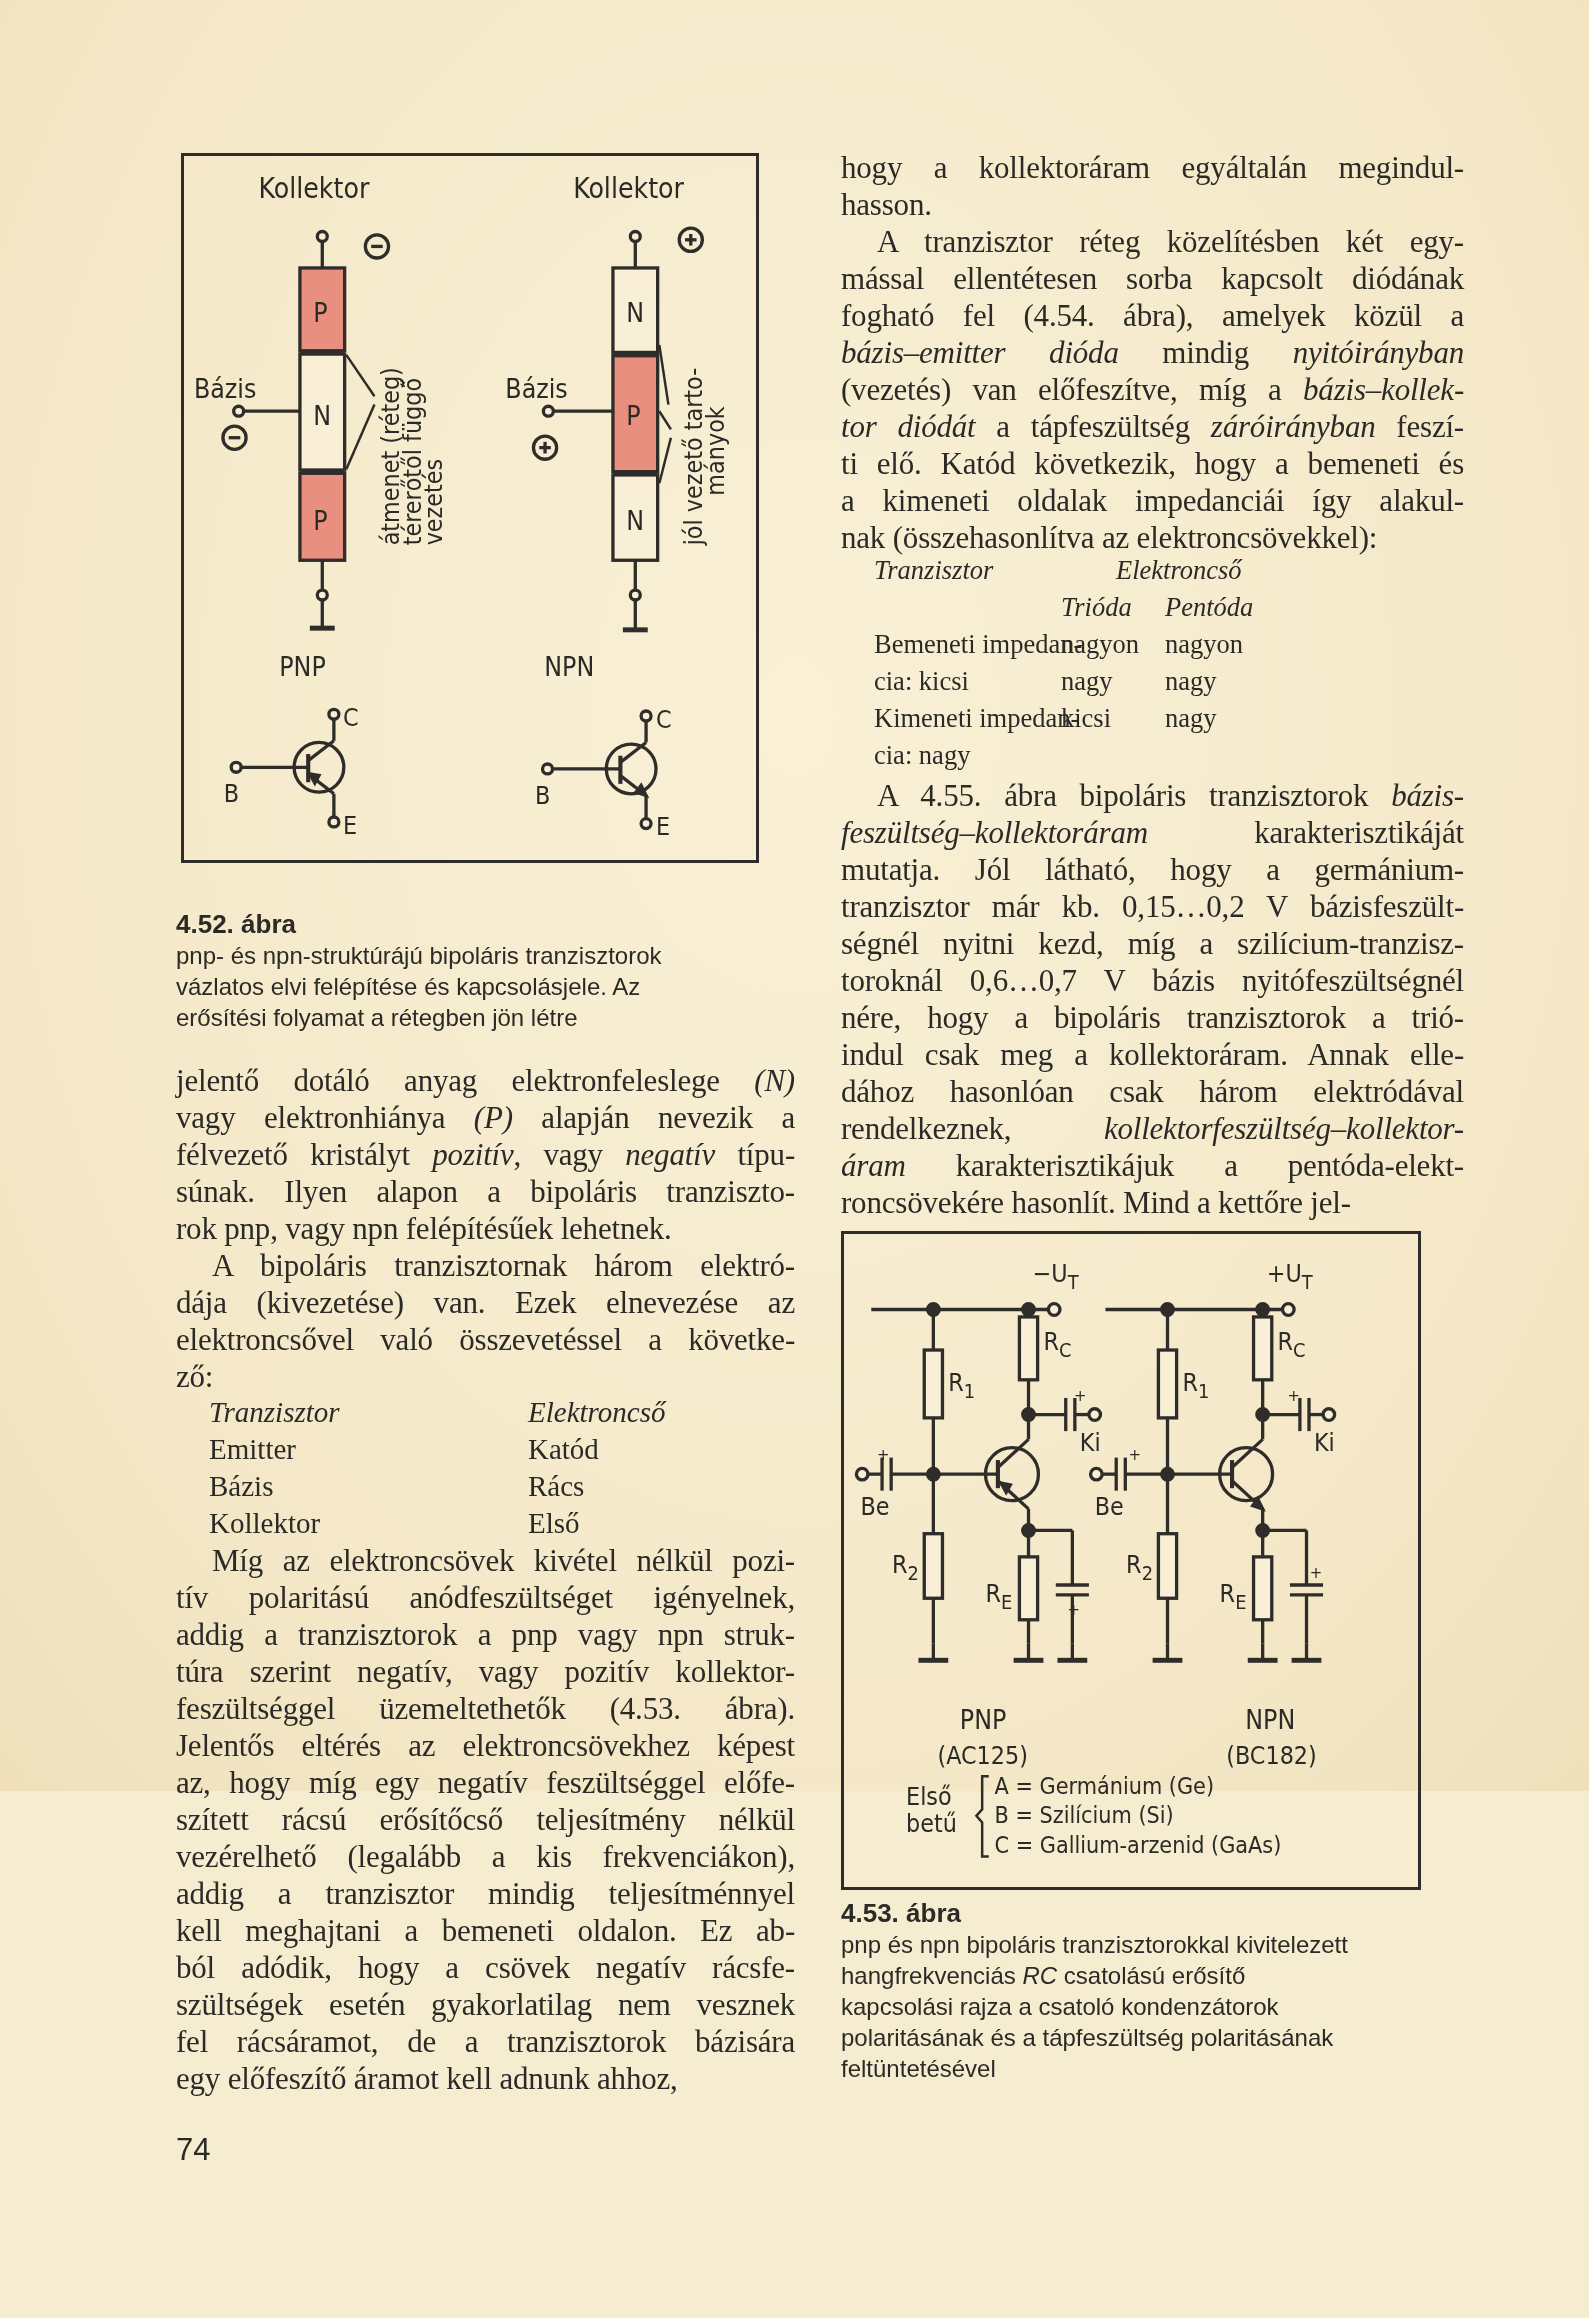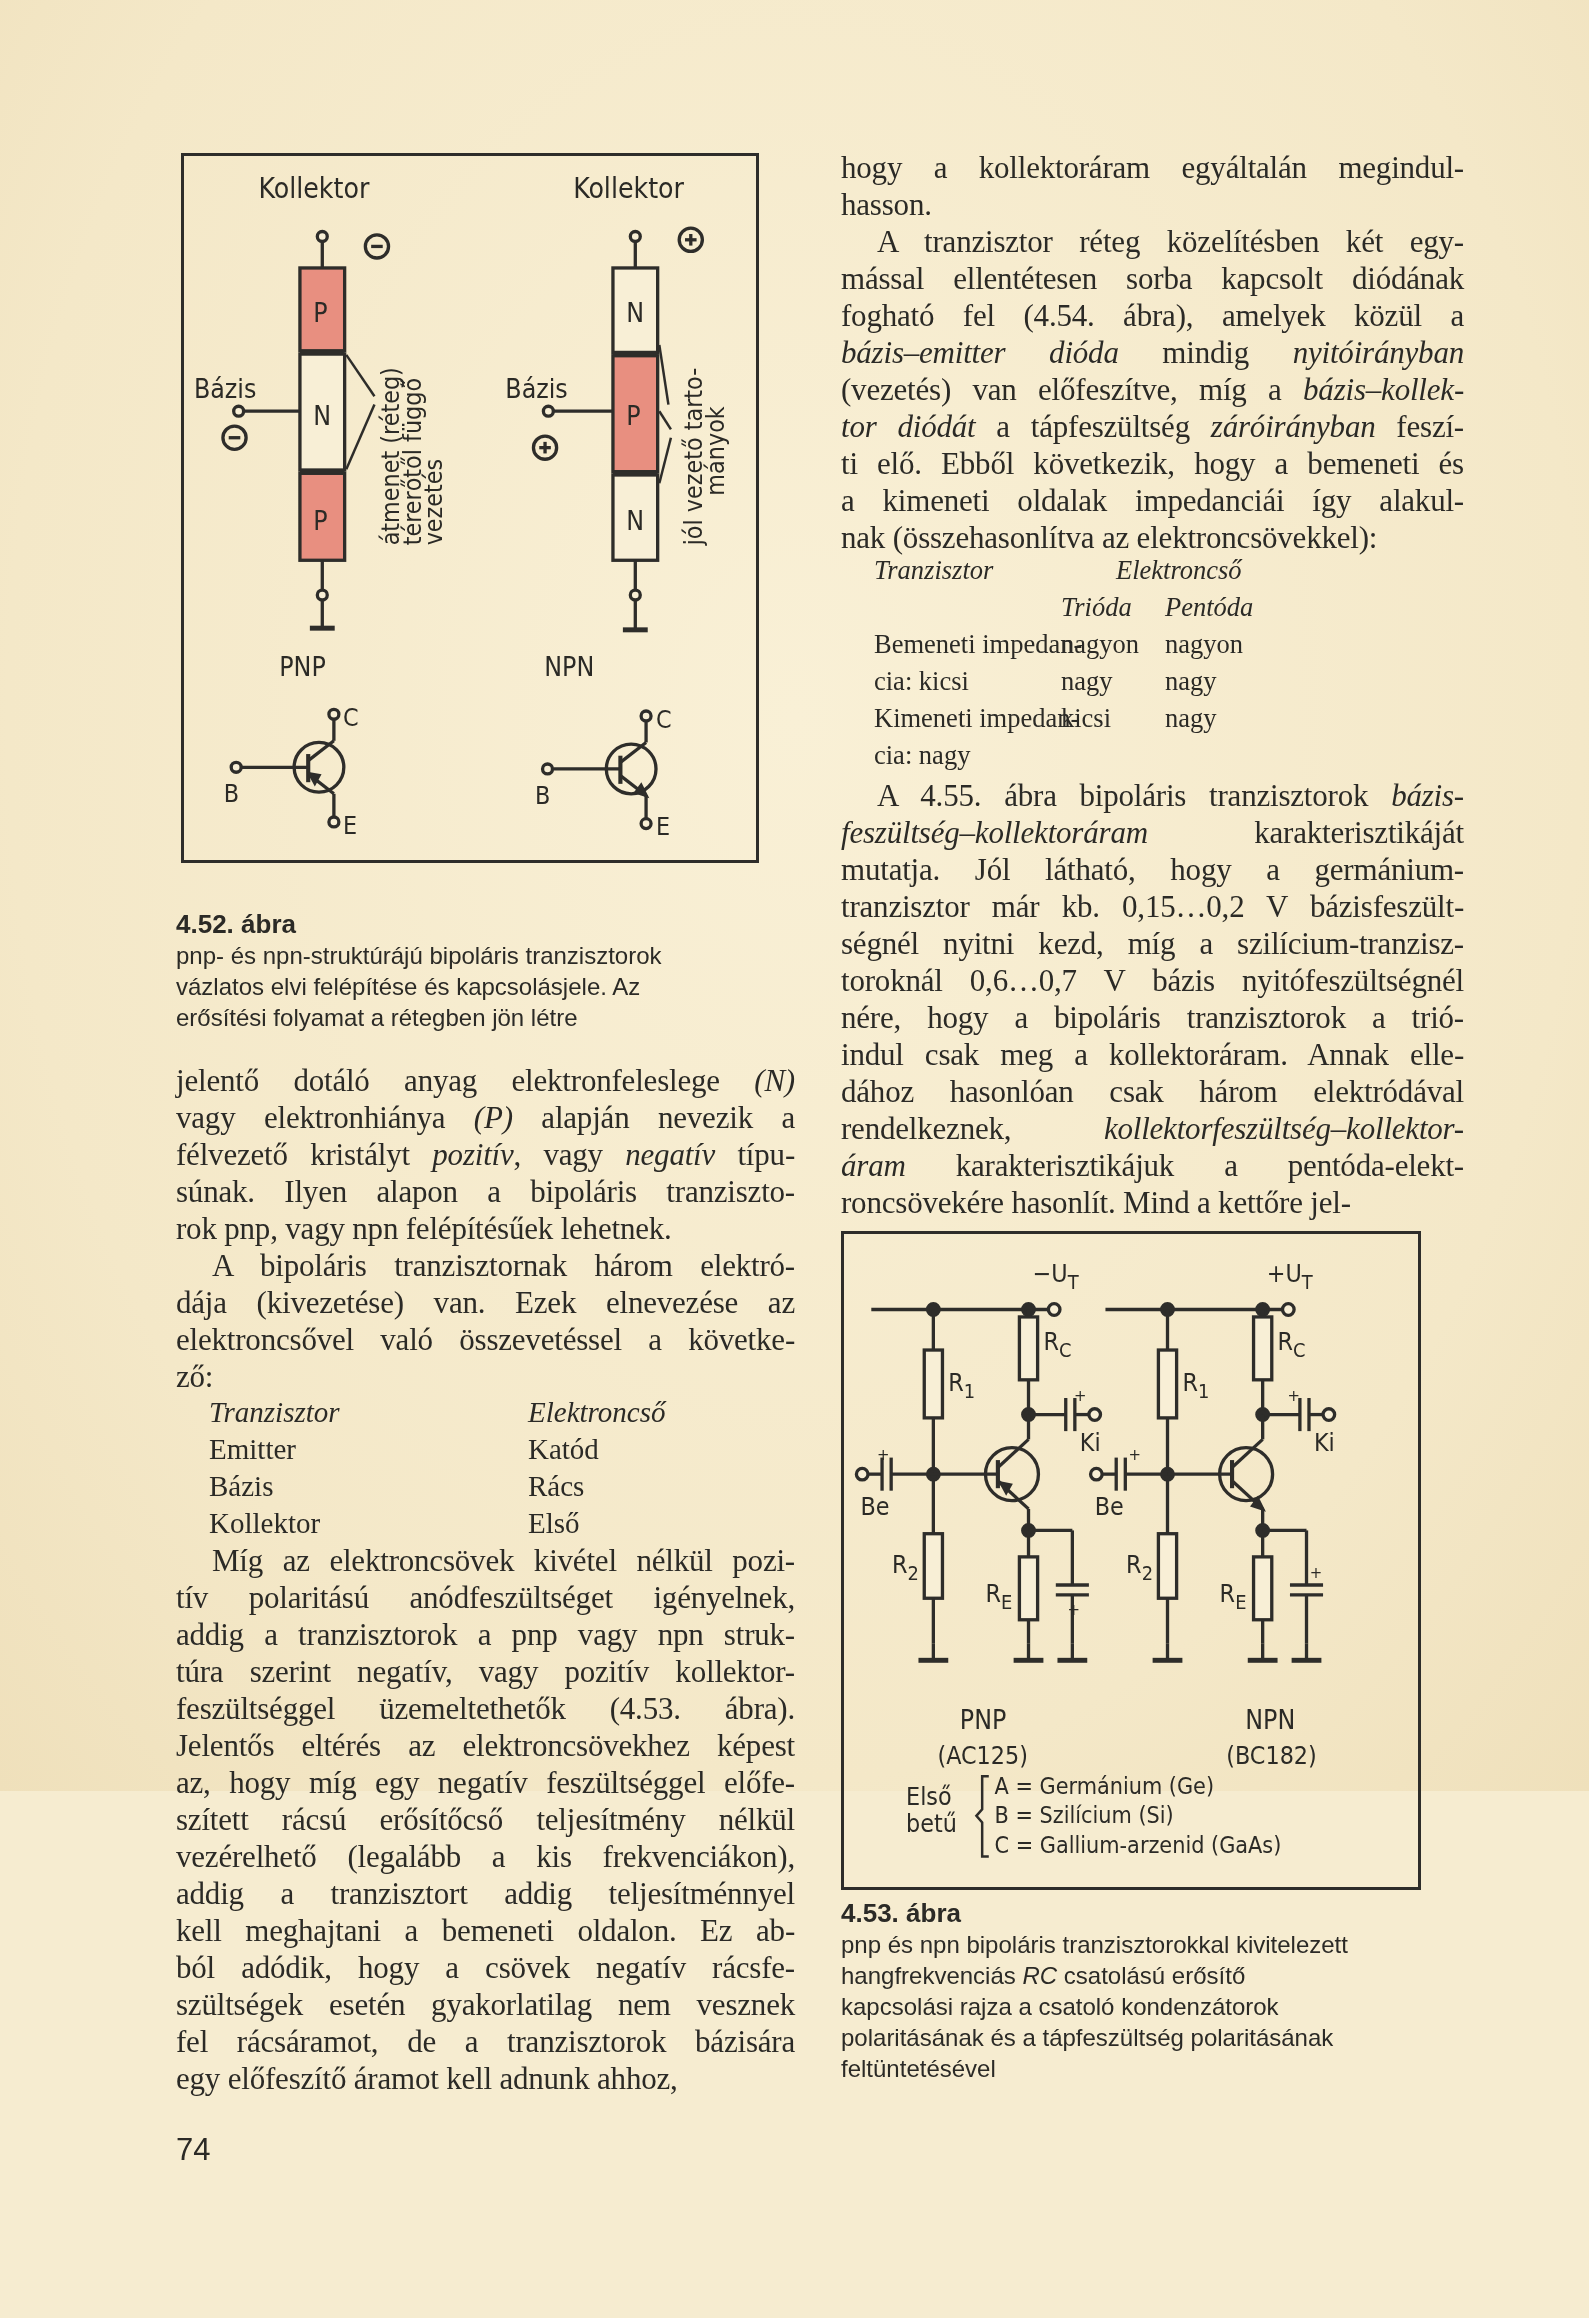--- a/index.html
+++ b/index.html
@@ -178,21 +178,21 @@
     <div id="lp3">
         <span class="line" style="padding-left: 36px;">Míg az elektroncsövek kivétel nélkül pozi-</span>
         <span class="line">tív polaritású anódfeszültséget igényelnek,</span>
         <span class="line">addig a tranzisztorok a pnp vagy npn struk-</span>
         <span class="line">túra szerint negatív, vagy pozitív kollektor-</span>
         <span class="line">feszültséggel üzemeltethetők (4.53. ábra).</span>
         <span class="line">Jelentős eltérés az elektroncsövekhez képest</span>
         <span class="line">az, hogy míg egy negatív feszültséggel előfe-</span>
         <span class="line">szített rácsú erősítőcső teljesítmény nélkül</span>
         <span class="line">vezérelhető (legalább a kis frekvenciákon),</span>
-        <span class="line">addig a tranzisztort addig teljesítménnyel</span>
+        <span class="line">addig a tranzisztor mindig teljesítménnyel</span>
         <span class="line">kell meghajtani a bemeneti oldalon. Ez ab-</span>
         <span class="line">ból adódik, hogy a csövek negatív rácsfe-</span>
         <span class="line">szültségek esetén gyakorlatilag nem vesznek</span>
         <span class="line">fel rácsáramot, de a tranzisztorok bázisára</span>
         <span class="line last">egy előfeszítő áramot kell adnunk ahhoz,</span>
       </div>
   </div>
 
   <div class="pagenum">74</div>
 
@@ -201,21 +201,21 @@
         <span class="line">hogy a kollektoráram egyáltalán megindul-</span>
         <span class="line last">hasson.</span>
       </div>
     <div id="rp2">
         <span class="line" style="padding-left: 36px;">A tranzisztor réteg közelítésben két egy-</span>
         <span class="line">mással ellentétesen sorba kapcsolt diódának</span>
         <span class="line">fogható fel (4.54. ábra), amelyek közül a</span>
         <span class="line"><i>bázis–emitter dióda</i> mindig <i>nyitóirányban</i></span>
         <span class="line">(vezetés) van előfeszítve, míg a <i>bázis–kollek-</i></span>
         <span class="line"><i>tor diódát</i> a tápfeszültség <i>záróirányban</i> feszí-</span>
-        <span class="line">ti elő. Ebből következik, hogy a bemeneti és</span>
+        <span class="line">ti elő. Katód következik, hogy a bemeneti és</span>
         <span class="line">a kimeneti oldalak impedanciái így alakul-</span>
         <span class="line last">nak (összehasonlítva az elektroncsövekkel):</span>
       </div>
   </div>
 
   <div class="tbl" style="left:874px;top:552px;width:580px;font-size:26.5px;line-height:37px;">
     <div style="position:relative;height:37px">
       <span class="hd" style="position:absolute;left:0">Tranzisztor</span>
       <span class="hd" style="position:absolute;left:242px">Elektroncső</span>
     </div>

